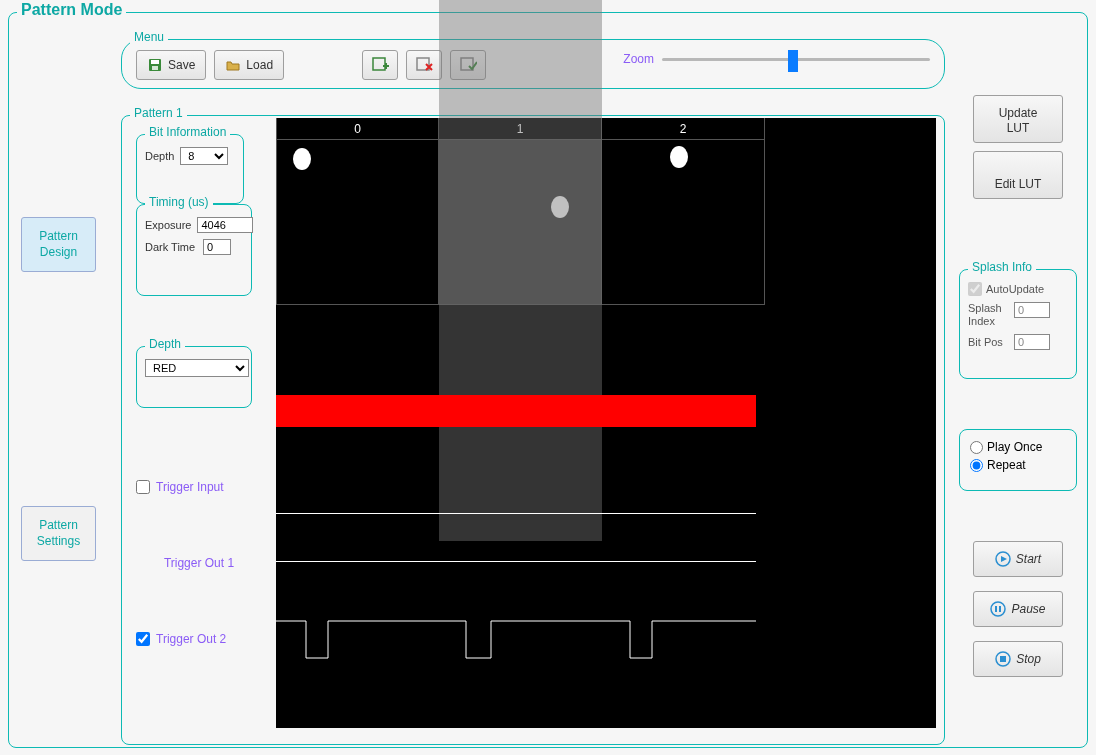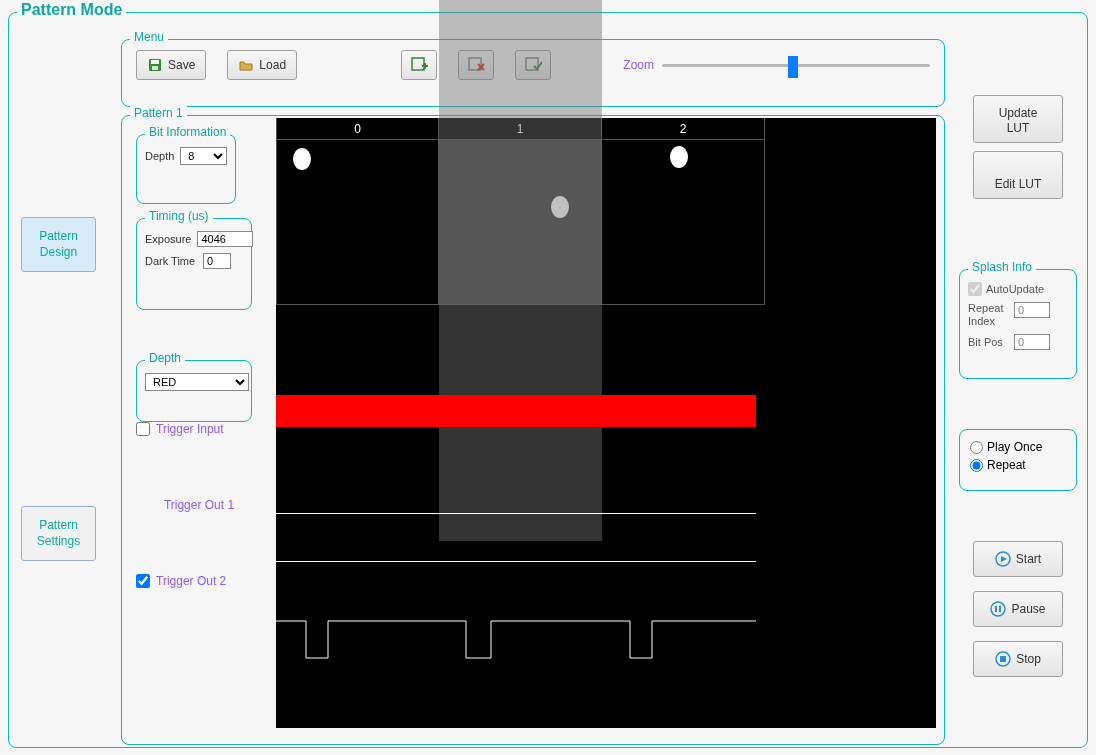--- a/index.html
+++ b/index.html
@@ -62,27 +62,28 @@
   line-height: 1.3;
 }
 .tab-btn.active {
   background: #d7ecf8;
 }
 .menu-group {
   position: absolute;
   left: 112px;
   top: 26px;
   width: 824px;
-  height: 68px;
+  height: 50px;
+  border-radius: 20px;
 }
 .menu-inner {
   display: flex;
-  align-items: center;
+  align-items: flex-start;
   padding: 10px 14px 8px;
-  gap: 21px;
+  gap: 8px;
 }
 .btn {
   background: linear-gradient(#f7f7f7,#e4e4e4);
   border: 1px solid #9e9e9e;
   border-radius: 3px;
   padding: 5px 10px;
   display: inline-flex;
   align-items: center;
   gap: 5px;
   cursor: pointer;
@@ -125,37 +126,37 @@
   top: 102px;
   width: 824px;
   height: 630px;
 }
 .left-ctrls {
   position: absolute;
   left: 14px;
   top: 18px;
   width: 126px;
 }
-.bitinfo-group { width: 100px; height: 70px; margin-bottom: 14px; }
+.bitinfo-group { width: 108px; height: 70px; }
 .bitinfo-inner, .timing-inner, .color-inner { padding: 12px 8px 8px; }
 .timing-group { width: 116px; height: 92px; margin-bottom: 50px; }
 .color-group { width: 116px; height: 62px; }
 .row { display: flex; align-items: center; gap: 6px; margin-bottom: 6px; }
 .lbl { font-size: 11px; color: #333; }
 select, input[type="text"] {
   border: 1px solid #888;
   background: #fff;
   font-family: inherit;
   font-size: 11px;
   padding: 1px 3px;
 }
 .depth-sel { width: 48px; }
 .num-input { width: 56px; text-align: left; }
 .color-sel { width: 104px; }
-.checkrow { display: flex; align-items: center; gap: 6px; }
+.checkrow { display: flex; align-items: center; gap: 6px; margin-top: 72px; }
 .checkrow.tout { margin-top: 62px; }
 input[type="checkbox"] { width: 14px; height: 14px; cursor: pointer; }
 .plain-label { font-size: 12px; color: #8b5cf6; }
 .canvas-area {
   position: absolute;
   left: 154px;
   top: 2px;
   width: 660px;
   height: 610px;
   background: #000;
@@ -272,20 +273,21 @@
 input[type="radio"] { cursor: pointer; }
 .ctrl-btns { margin-top: 50px; }
 .ctrl-btn {
   width: 90px;
   height: 36px;
   margin: 0 auto 14px;
   display: flex;
   align-items: center;
   justify-content: center;
   gap: 5px;
+  font-style: italic;
 }
 .ctrl-btn svg { flex-shrink: 0; }
 </style>
 </head>
 <body>
 
 <div class="groupbox pattern-mode">
   <div class="legend">Pattern Mode</div>
 
   <div class="side-tabs">
@@ -446,21 +448,21 @@
       </button>
 
     <div class="groupbox splash-group">
       <div class="legend">Splash Info</div>
       <div class="splash-inner">
         <div class="row" style="gap:4px">
           <input type="checkbox" checked="" disabled="" style="">
           <span>AutoUpdate</span>
         </div>
         <div class="row" style="align-items:flex-start">
-          <span style="width:40px;line-height:1.2">Repeat Index</span>
+          <span style="width:40px;line-height:1.2">Splash Index</span>
           <input type="text" disabled="" class="disabled-input" value="0" style="">
         </div>
         <div class="row">
           <span style="width:40px">Bit Pos</span>
           <input type="text" disabled="" class="disabled-input" value="0" style="">
         </div>
       </div>
     </div>
 
     <div class="play-group">

